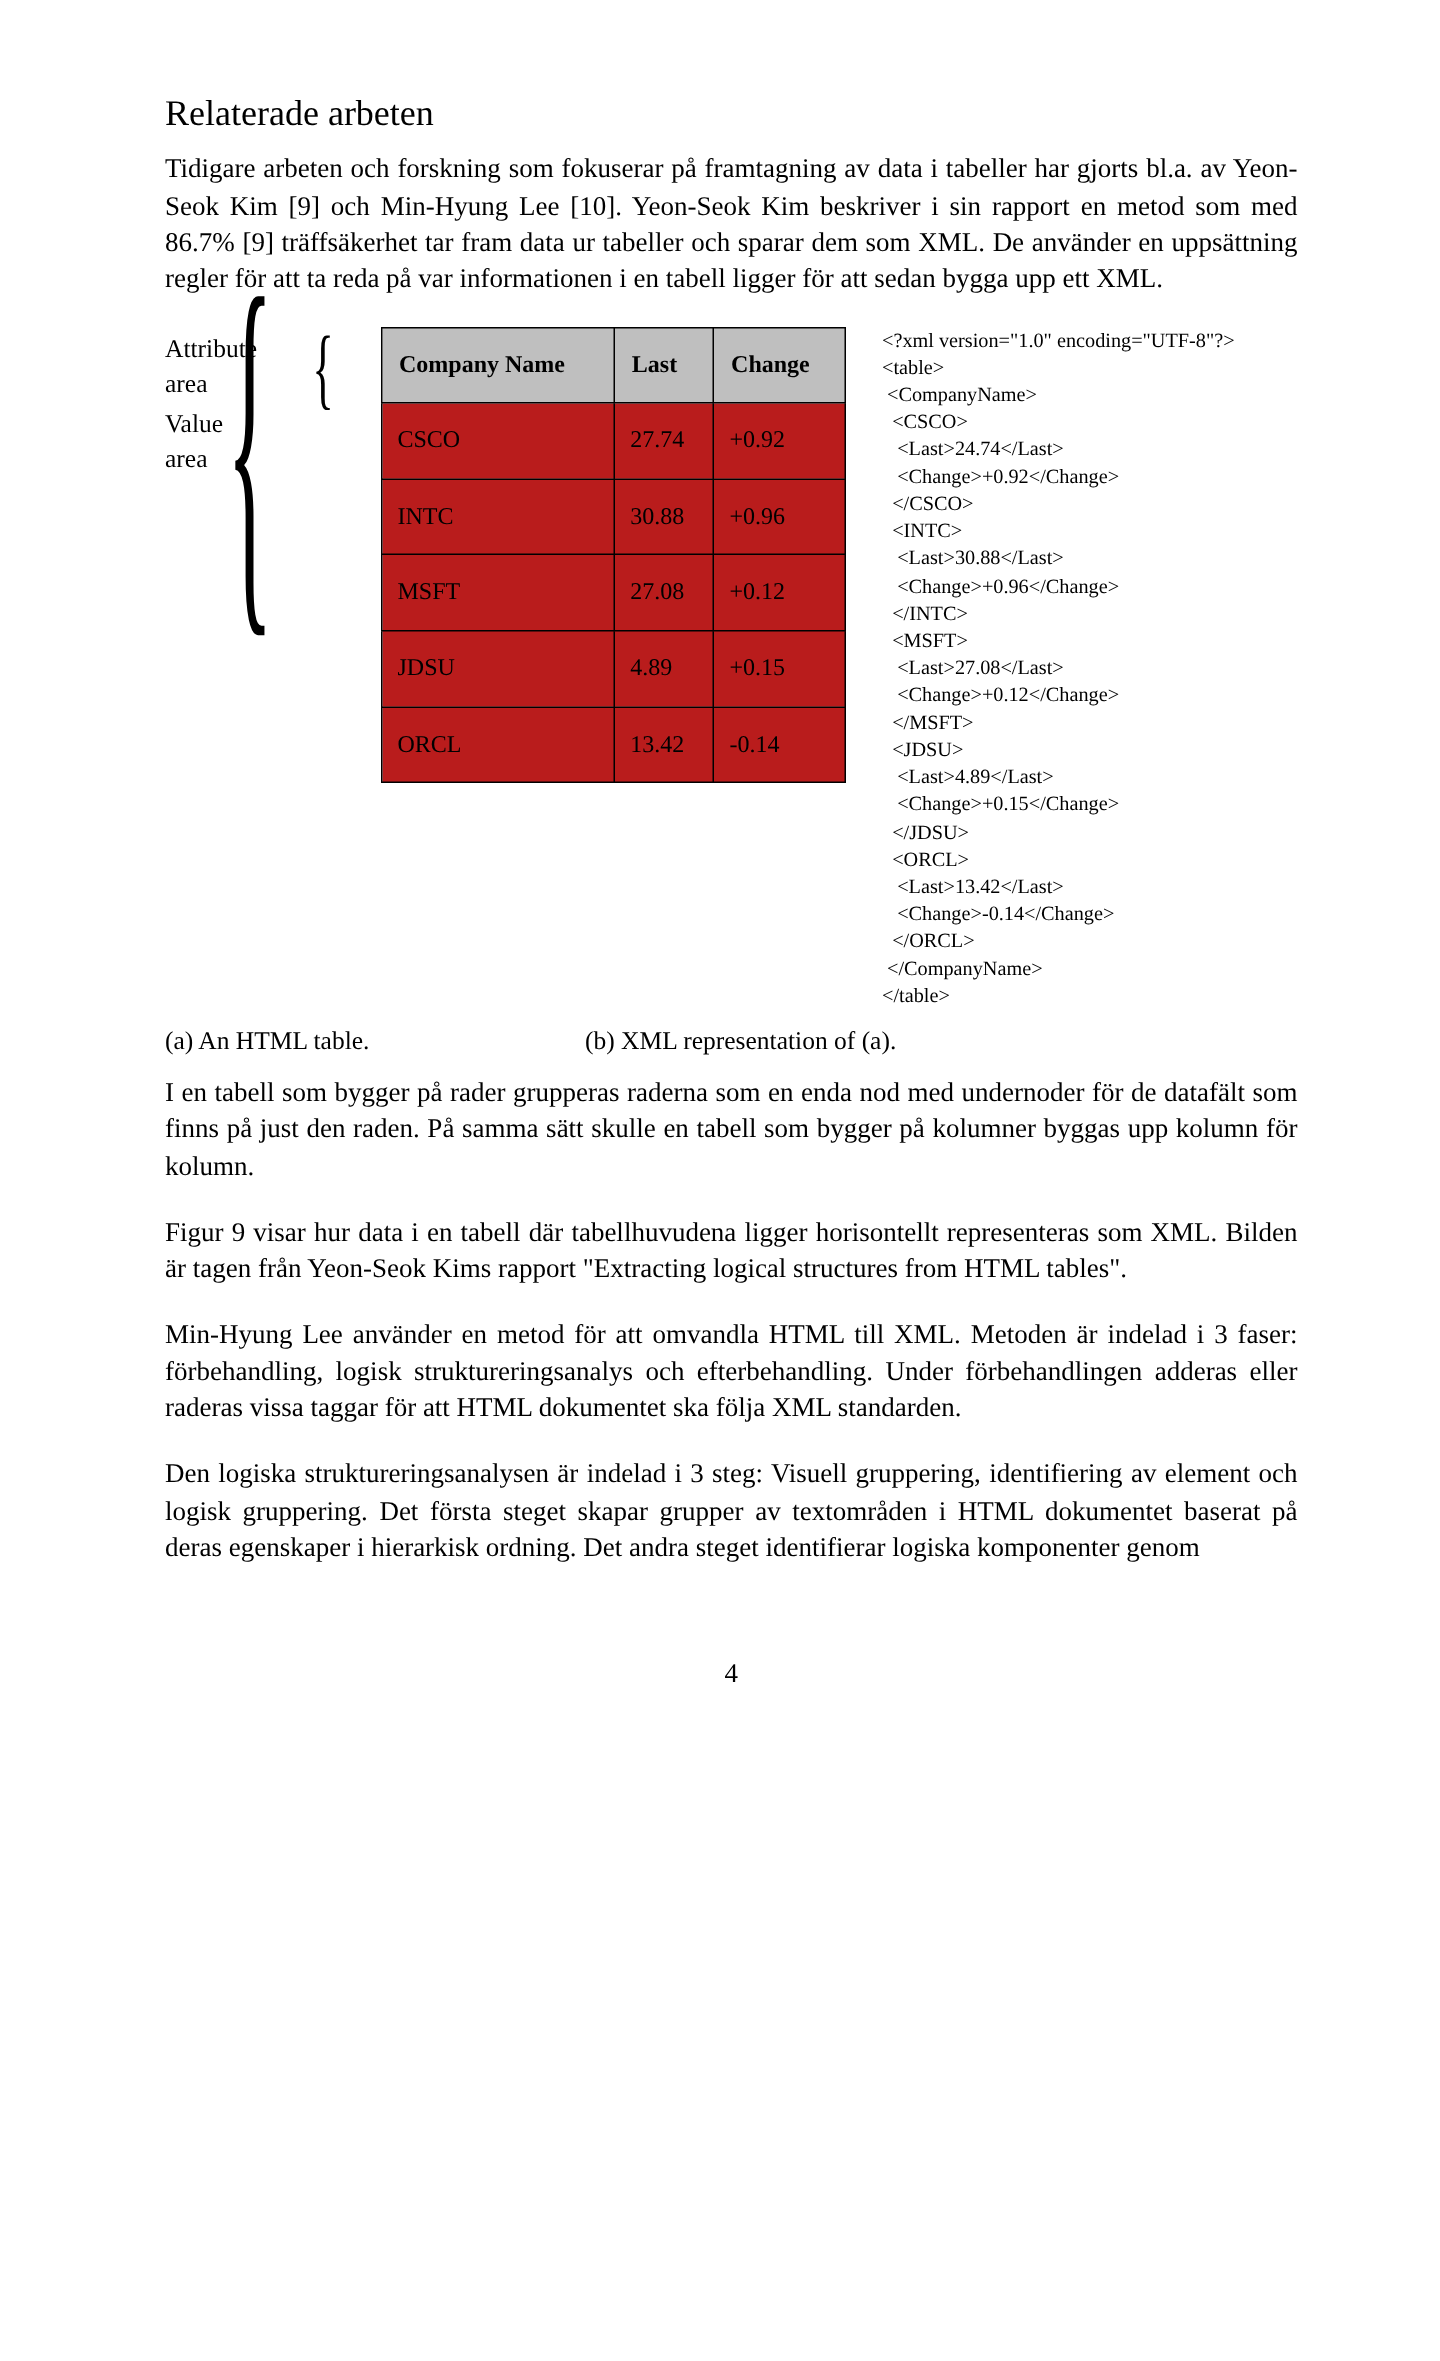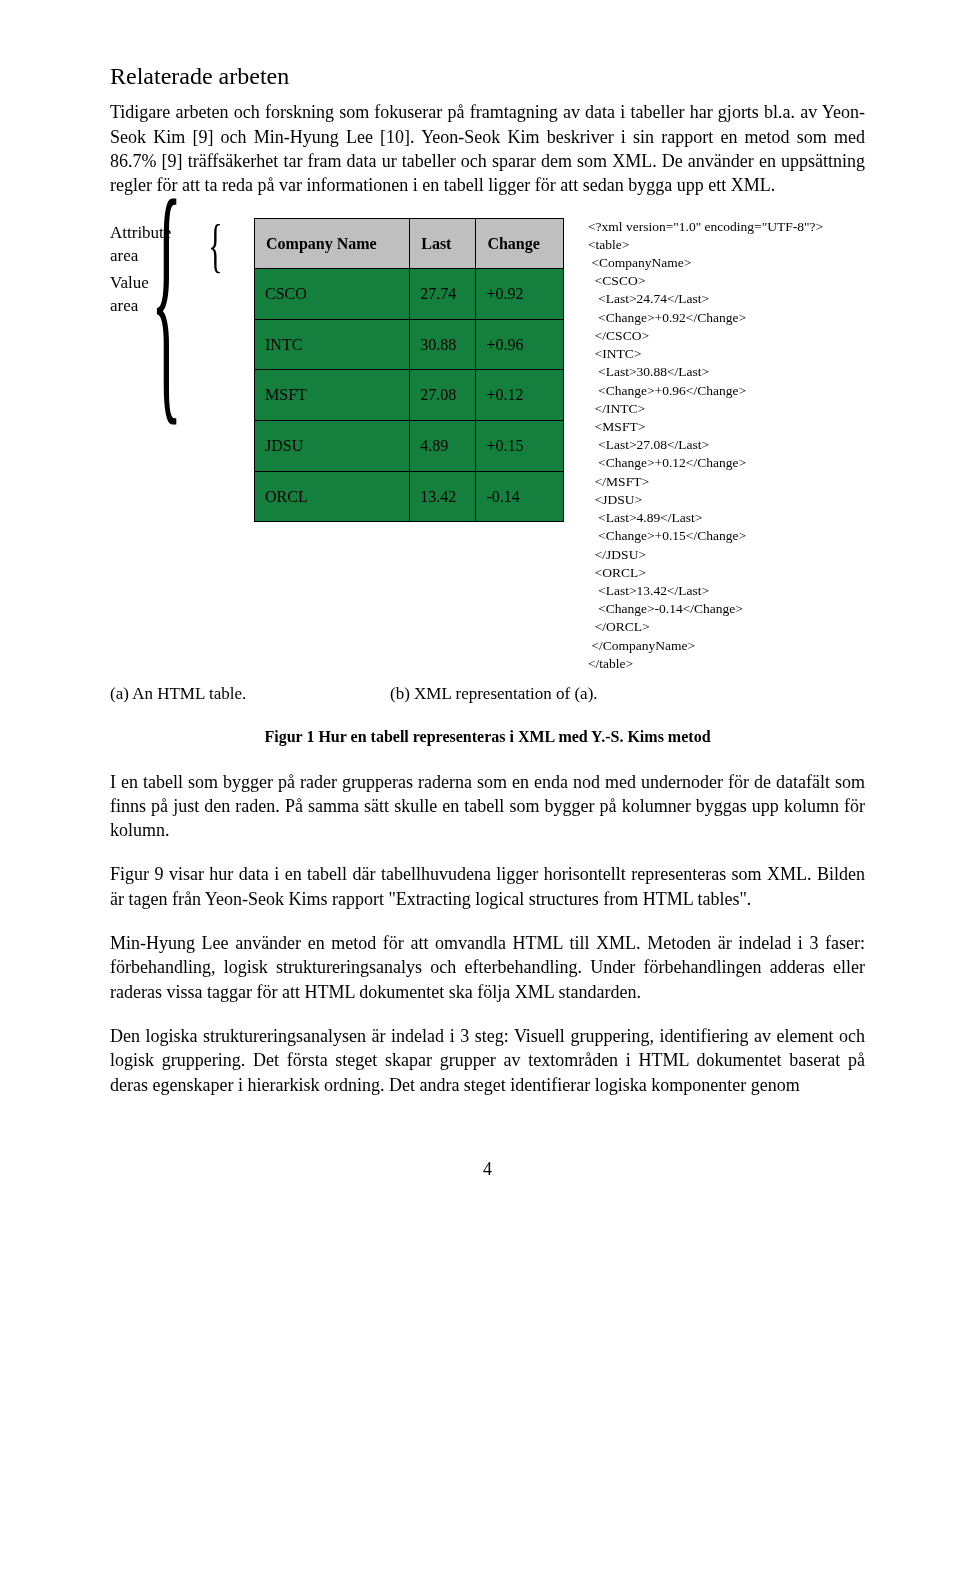--- a/index.html
+++ b/index.html
@@ -75,21 +75,21 @@
     background: #bfbfbf;
     border: 1px solid #000;
     padding: 14px 11px;
     text-align: left;
     font-weight: bold;
     font-family: "Times New Roman", serif;
   }
   table.stock td {
     border: 1px solid #000;
     padding: 14px 10px;
-    background: #15803d;
+    background: #b91c1c;
     font-family: "Times New Roman", serif;
   }
   .xml-col {
     flex: 1;
     font-family: "Times New Roman", serif;
     font-size: 13.5px;
     line-height: 1.35;
     white-space: pre;
     padding-top: 0;
   }
@@ -196,21 +196,20 @@
   &lt;/ORCL&gt;
  &lt;/CompanyName&gt;
 &lt;/table&gt;</div>
   </div>
 
   <div class="fig-caps">
     <div class="cap-a">(a) An HTML table.</div>
     <div class="cap-b">(b) XML representation of (a).</div>
   </div>
 
-  <div class="fig-main-cap">Figur 1 Hur en tabell representeras i XML med Y.-S. Kims metod</div>
 </div>
 
 <p>I en tabell som bygger på rader grupperas raderna som en enda nod med undernoder för de datafält som finns på just den raden. På samma sätt skulle en tabell som bygger på kolumner byggas upp kolumn för kolumn.</p>
 <p>Figur 9 visar hur data i en tabell där tabellhuvudena ligger horisontellt representeras som XML. Bilden är tagen från Yeon-Seok Kims rapport "Extracting logical structures from HTML tables".</p>
 <p>Min-Hyung Lee använder en metod för att omvandla HTML till XML. Metoden är indelad i 3 faser: förbehandling, logisk struktureringsanalys och efterbehandling. Under förbehandlingen adderas eller raderas vissa taggar för att HTML dokumentet ska följa XML standarden.</p>
 <p>Den logiska struktureringsanalysen är indelad i 3 steg: Visuell gruppering, identifiering av element och logisk gruppering. Det första steget skapar grupper av textområden i HTML dokumentet baserat på deras egenskaper i hierarkisk ordning. Det andra steget identifierar logiska komponenter genom</p>
 
 <div class="page-num">4</div>
 
 </body></html>

